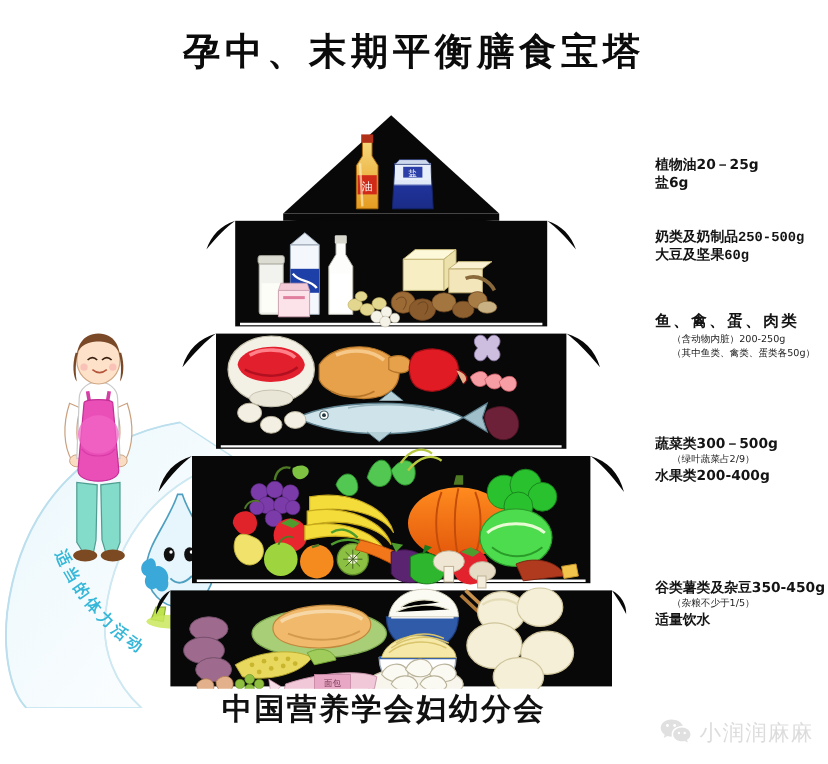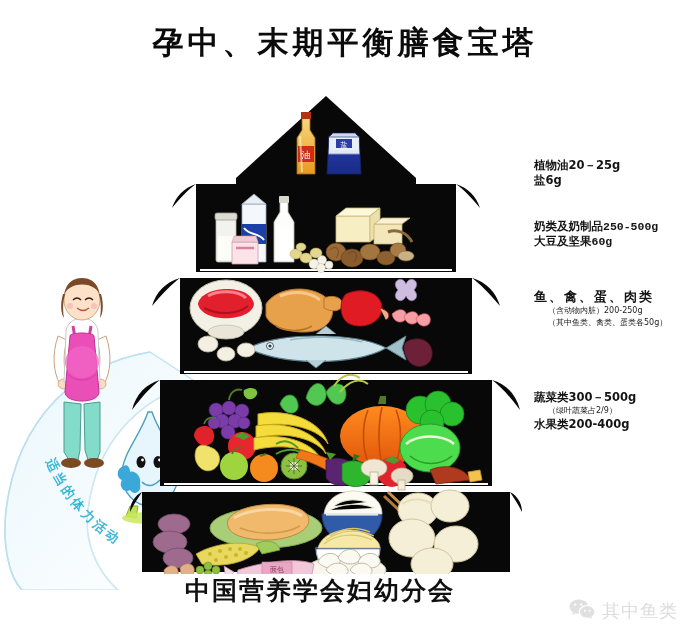--- a/index.html
+++ b/index.html
@@ -17,21 +17,21 @@
     font-size:31px;font-weight:700;color:#0b0b0b;letter-spacing:4px;
     white-space:nowrap;
   }
 
   
   .pagoda-wrap{position:absolute;left:130px;top:92px;width:392px;height:482px;}
   .pagoda-wrap svg{display:block;width:392px;height:482px;}
 
   
   .labels{position:absolute;left:534px;top:100px;width:156px;height:460px;}
-  .lblock{position:absolute;left:0;color:#141414;margin-top:28px;}
+  .lblock{position:absolute;left:12px;color:#141414;}
   .l-main{font-size:11.5px;line-height:14.5px;font-weight:600;white-space:nowrap;}
   .l-big{font-size:13px;line-height:17px;font-weight:700;letter-spacing:2px;white-space:nowrap;}
   .l-sub{font-size:8px;line-height:12px;font-weight:500;white-space:nowrap;color:#1b1b1b;}
   .l-sub.indent{padding-left:14px;}
 
   #lbl-oil{top:30px;}
   #lbl-dairy{top:92px;font-family:Liberation Mono, monospace;}
   #lbl-meat{top:160px;}
   #lbl-veg{top:262px;}
   #lbl-grain{top:382px;}
@@ -512,36 +512,41 @@
       <div class="l-sub indent">（含动物内脏）200-250g</div>
       <div class="l-sub indent">（其中鱼类、禽类、蛋类各50g）</div>
     </div>
 
     <div class="lblock" id="lbl-veg">
       <div class="l-main">蔬菜类300－500g</div>
       <div class="l-sub indent">（绿叶蔬菜占2/9）</div>
       <div class="l-main">水果类200-400g</div>
     </div>
 
+    <div class="lblock" id="lbl-grain">
+      <div class="l-main">谷类薯类及杂豆350-450g</div>
+      <div class="l-sub indent">（杂粮不少于1/5）</div>
+      <div class="l-main">适量饮水</div>
+    </div>
   </div>
 
   <div class="caption">中国营养学会妇幼分会</div>
 
   <div class="watermark">
     <span>
       <svg width="26" height="22" viewBox="0 0 26 22">
         <path d="M9.2,1.6 C4.4,1.6 0.6,4.8 0.6,8.7 C0.6,10.9 1.9,12.9 3.9,14.2
                  L3.1,17 L6.2,15.4 C7.2,15.7 8.2,15.8 9.2,15.8 C9.5,15.8 9.8,15.8 10,15.8
                  C9.8,15.2 9.7,14.6 9.7,14 C9.7,10.1 13.5,7.1 18.1,7.1
                  C18.4,7.1 18.7,7.1 19,7.1 C18.2,3.9 14.1,1.6 9.2,1.6 Z" fill="#9a9a9a"></path>
         <circle cx="6.2" cy="6.6" r="1.2" fill="#ffffff"></circle>
         <circle cx="12.2" cy="6.6" r="1.2" fill="#ffffff"></circle>
         <path d="M25.4,14 C25.4,10.8 22.2,8.3 18.2,8.3 C14.2,8.3 11,10.8 11,14
                  C11,17.2 14.2,19.7 18.2,19.7 C19,19.7 19.8,19.6 20.5,19.4
                  L23.2,20.8 L22.5,18.4 C24.3,17.3 25.4,15.8 25.4,14 Z" fill="#9a9a9a"></path>
         <circle cx="15.8" cy="12.8" r="1" fill="#ffffff"></circle>
         <circle cx="20.6" cy="12.8" r="1" fill="#ffffff"></circle>
       </svg>
     </span>
-    <span class="wtext">其中鱼类</span>
+    <span class="wtext">小润润麻麻</span>
   </div>
 
 </div>
 
 </body></html>

